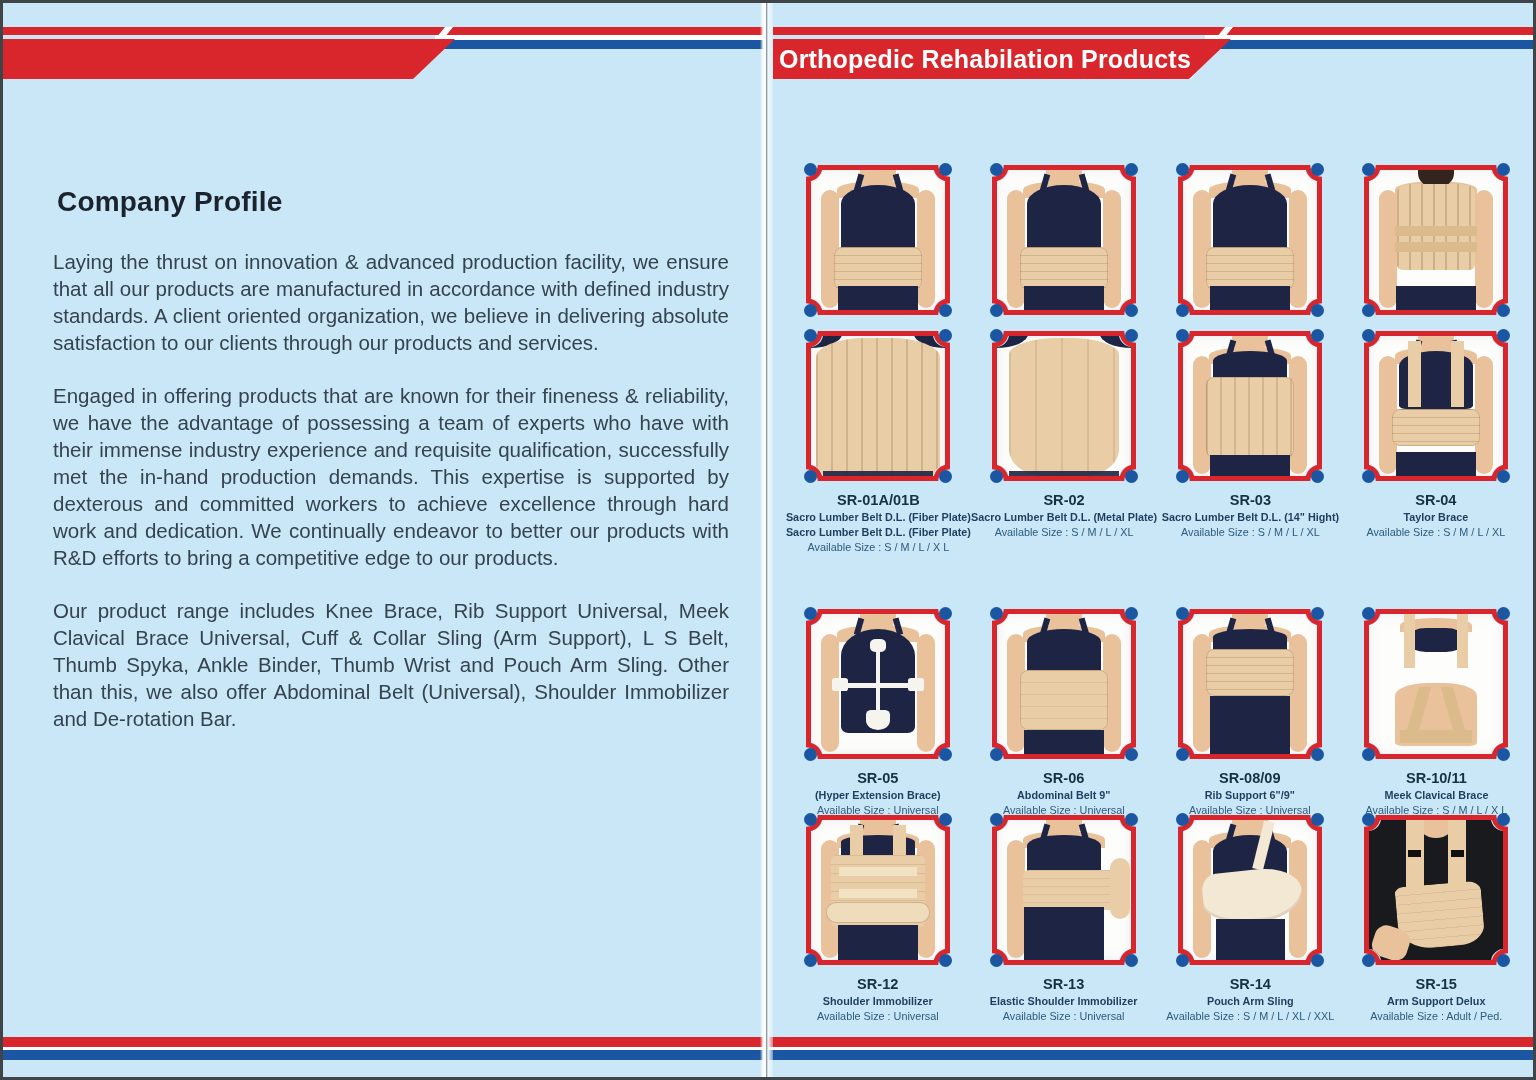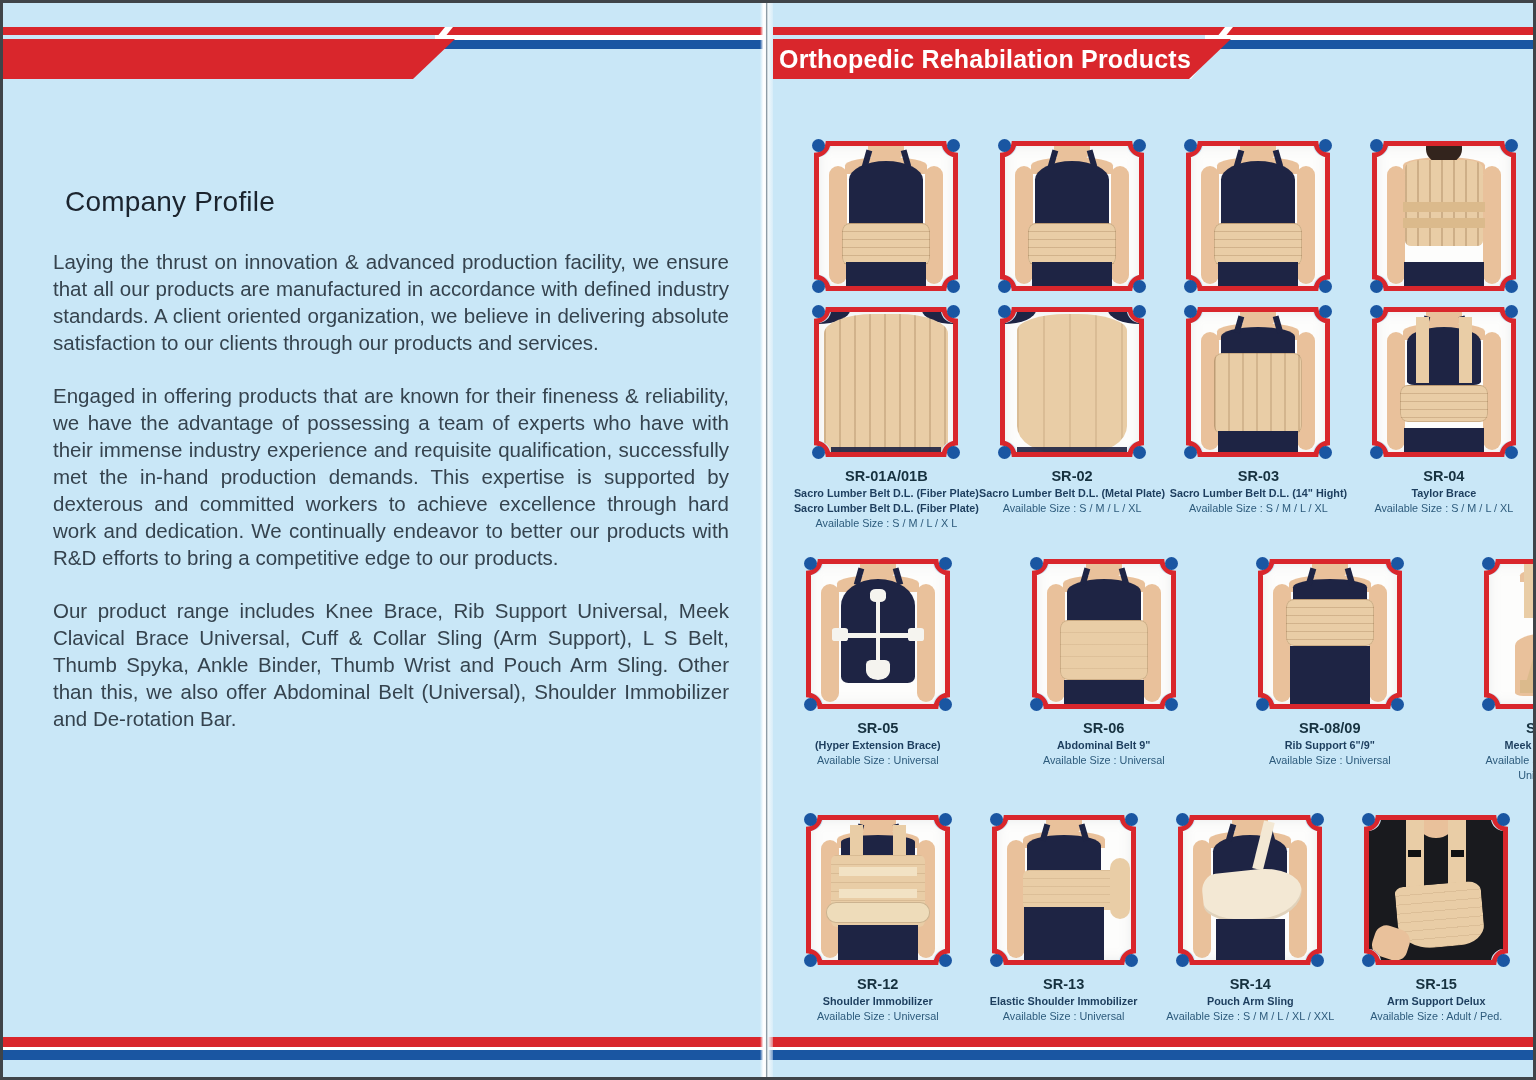--- a/index.html
+++ b/index.html
@@ -36,25 +36,25 @@
   .hdr-blue-r{left:1202px;top:37px;width:334px;height:9px;}
   
   .bot-red{left:0;top:1034px;width:1536px;height:10px;}
   .bot-gap{left:0;top:1044px;width:1536px;height:3px;}
   .bot-blue{left:0;top:1047px;width:1536px;height:10px;}
   
   .divider{position:absolute;left:757px;top:0;width:13px;height:1080px;
     background:linear-gradient(90deg, rgba(255,255,255,0) 0, #fdfeff 25%, #ffffff 42%, #8d9ca6 50%, #f2f8fb 62%, rgba(236,246,252,.4) 100%);}
   
   .profile{position:absolute;left:50px;top:183px;width:676px;color:#35434e;}
-  .profile h1{margin:0 0 30px 12px;font-size:28px;font-weight:normal;color:#1b242e;letter-spacing:.2px;}
+  .profile h1{margin:0 0 30px 4px;font-size:28px;font-weight:bold;color:#1b242e;letter-spacing:.2px;}
   .profile p{margin:0 0 26px 0;font-size:20.5px;line-height:27px;text-align:justify;}
   
   .group{position:absolute;left:782px;width:744px;display:grid;grid-template-columns:repeat(4,186px);justify-items:center;}
-  .g0{top:136px;margin-left:8px;} .g1{top:554px;gap:40px;} .g2{top:810px;}
+  .g0{top:160px;} .g1{top:604px;} .g2{top:810px;}
   .cell{display:flex;flex-direction:column;align-items:center;}
   .photos{display:flex;flex-direction:column;gap:12px;}
   .frame{position:relative;width:148px;height:154px;}
   .frame > svg{position:absolute;left:0;top:0;width:100%;height:100%;pointer-events:none;}
   .photo{position:absolute;left:5px;top:5px;width:138px;height:144px;background:#fdfdfc;overflow:hidden;
     clip-path:path('M14 0 H124 A13 13 0 0 0 138 13 V131 A13 13 0 0 0 124 144 H14 A13 13 0 0 0 0 131 V13 A13 13 0 0 0 14 0 Z');
     box-shadow:inset 0 0 14px rgba(140,150,160,.22);}
   .dot{position:absolute;width:13px;height:13px;border-radius:50%;background:var(--blue);}
   .dot.tl{left:0;top:0;} .dot.tr{right:0;top:0;} .dot.bl{left:0;bottom:0;} .dot.br{right:0;bottom:0;}
   .label{margin-top:7px;display:flex;flex-direction:column;align-items:center;line-height:1.3;transform:scaleX(.94);}

